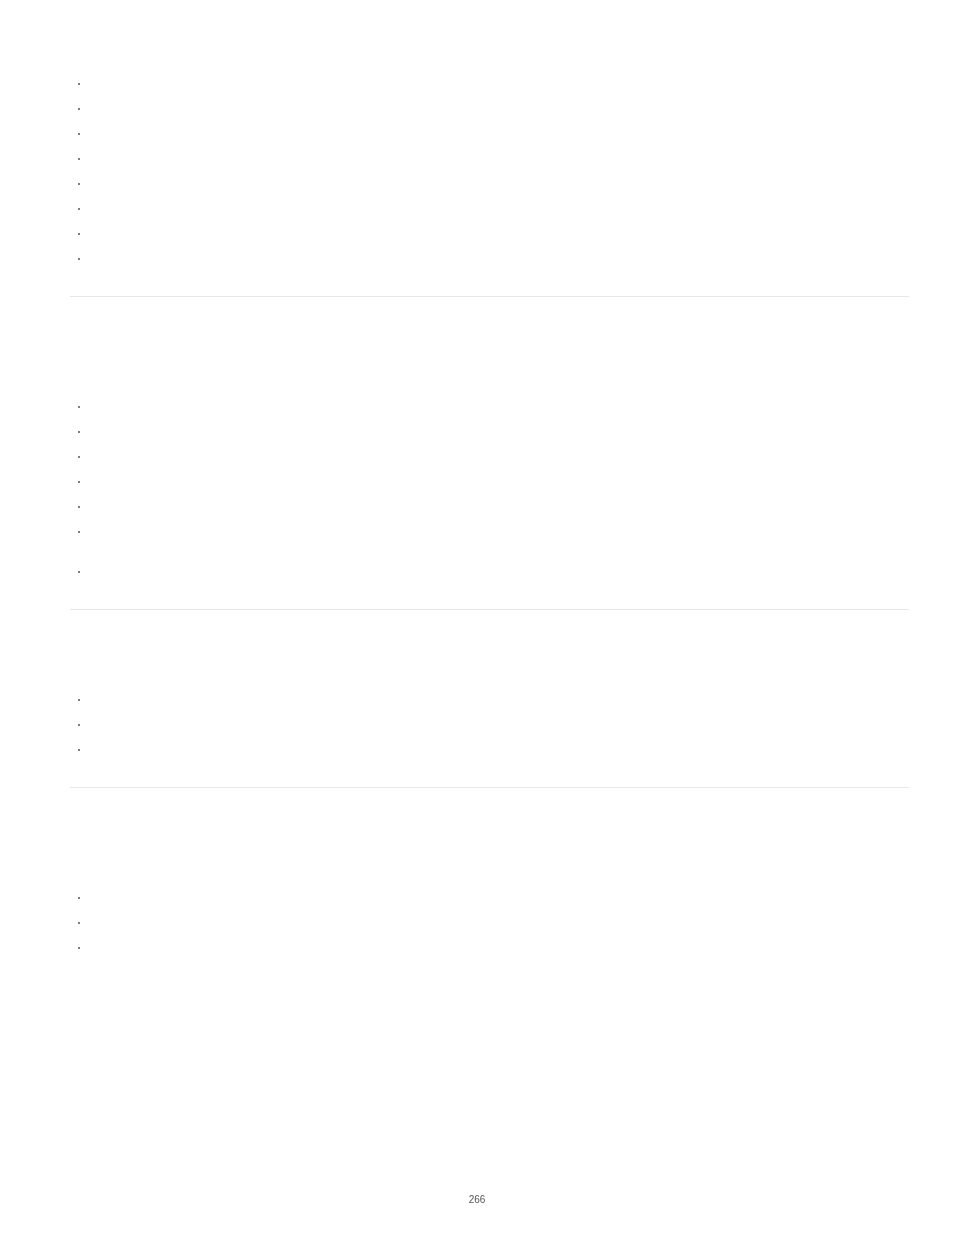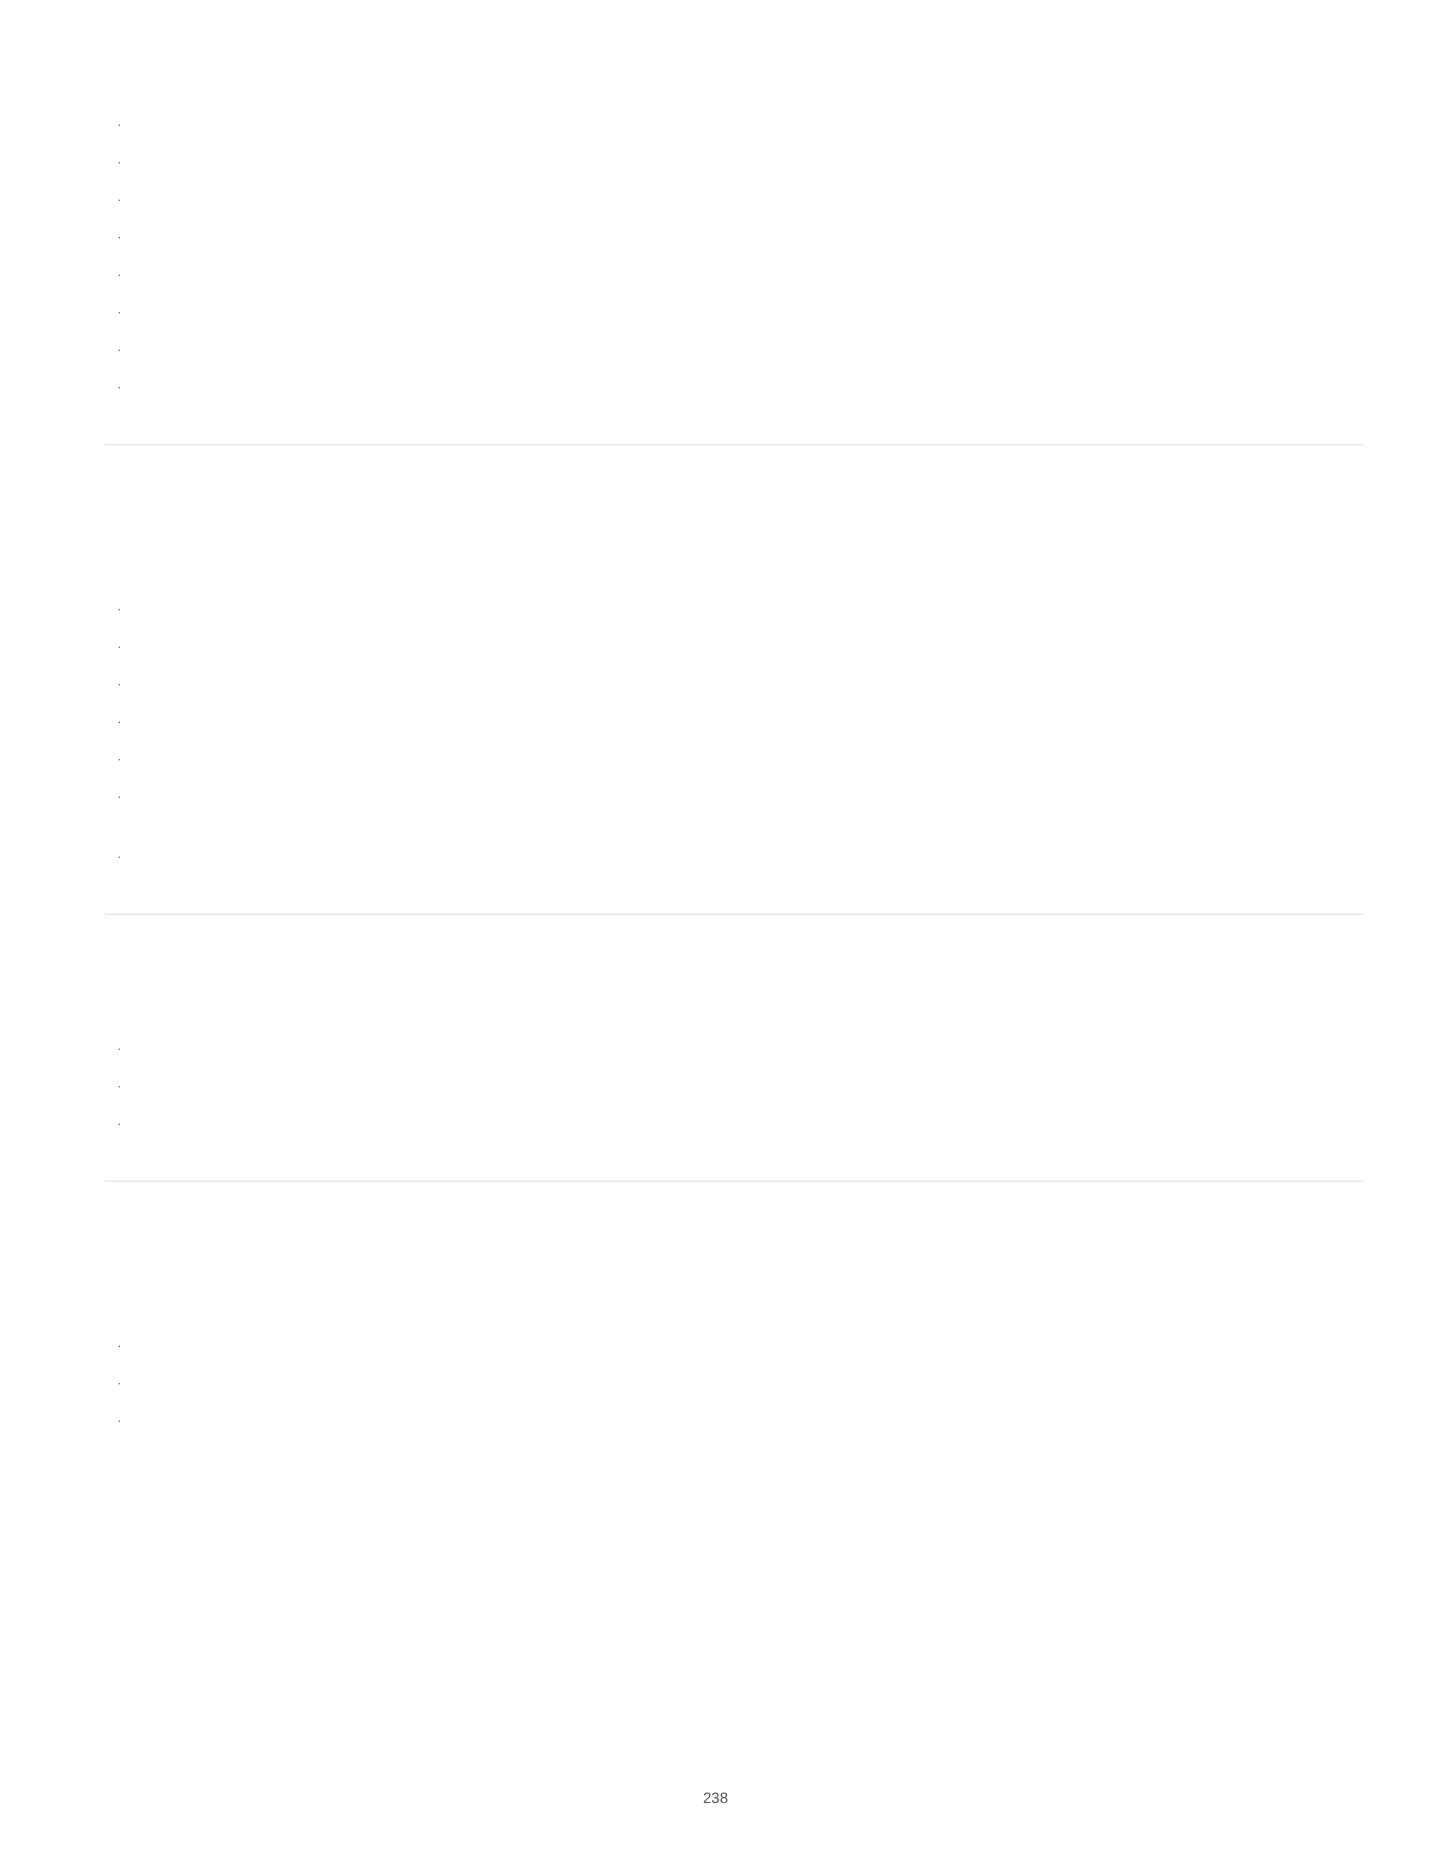--- a/index.html
+++ b/index.html
@@ -100,14 +100,14 @@
   <div class="spacer-lg"></div>
 
   <div class="block">
     <ul class="bullets">
       <li></li>
       <li></li>
       <li></li>
     </ul>
   </div>
 
-  <div class="page-number">238</div>
+  <div class="page-number">266</div>
 </div>
 
 </body></html>

